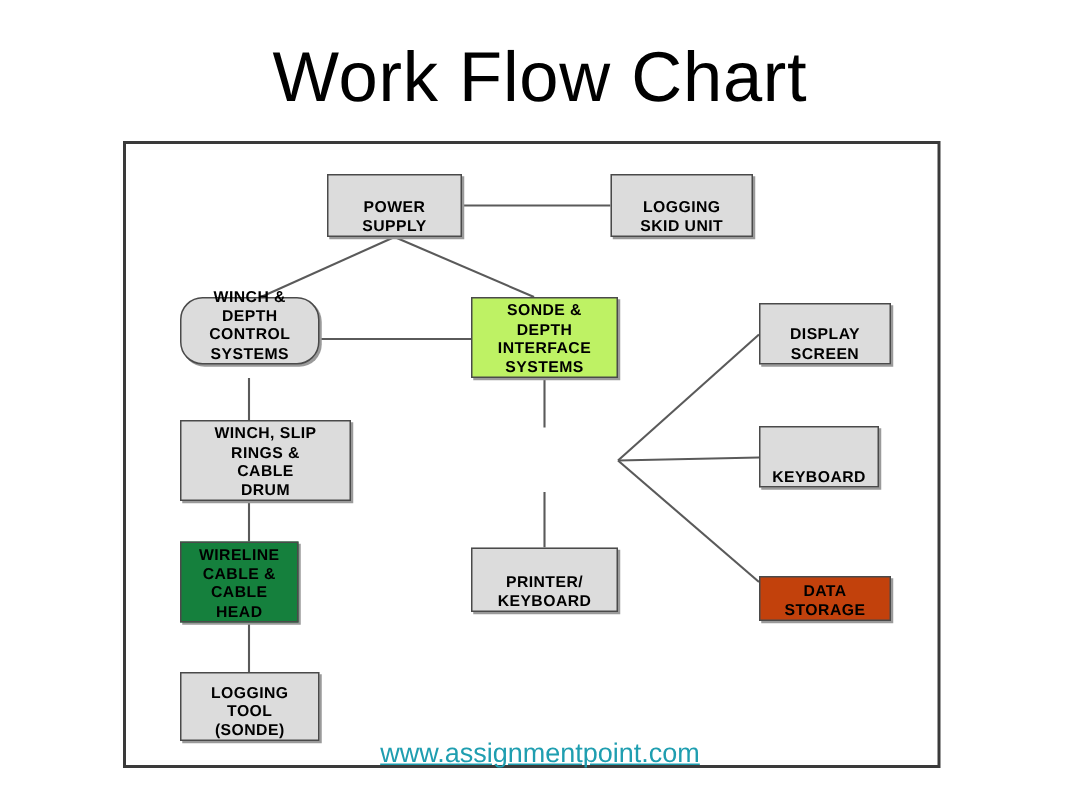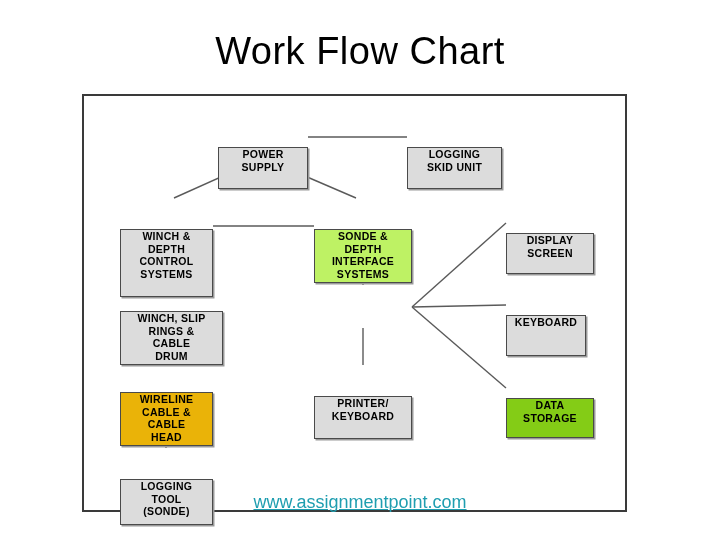--- a/index.html
+++ b/index.html
@@ -20,21 +20,21 @@
     width: 720px;
     height: 540px;
     background: #ffffff;
   }
   #page-title {
     position: absolute;
     left: 0;
     top: 28px;
     width: 720px;
     text-align: center;
-    font-size: 38px;
+    font-size: 47px;
     font-weight: normal;
     color: #000000;
     letter-spacing: 0.5px;
     line-height: 46px;
     white-space: nowrap;
   }
   #diagram-frame {
     position: absolute;
     left: 82px;
     top: 94px;
@@ -50,31 +50,30 @@
     width: 545px;
     height: 418px;
   }
   .node {
     position: absolute;
     background: #dcdcdc;
     border: 1px solid #4a4a4a;
     box-shadow: 1.5px 1.5px 0 0 #9a9a9a;
     box-sizing: border-box;
     display: flex;
-    align-items: flex-start;
+    align-items: flex-end;
     justify-content: center;
     text-align: center;
     color: #000000;
     font-weight: bold;
     font-size: 10.5px;
     line-height: 12.5px;
     letter-spacing: 0.3px;
     white-space: pre-line;
     font-family: "Liberation Sans", sans-serif;
-    margin-top: 31px;
   }
   #footer-link {
     position: absolute;
     left: 0;
     top: 492px;
     width: 720px;
     text-align: center;
     font-size: 18px;
     color: #1f9eb0;
     text-decoration: underline;
@@ -100,42 +99,42 @@
         <line x1="279" y1="156" x2="279" y2="189" stroke="#5a5a5a" stroke-width="1.4"></line>
         <line x1="279" y1="232" x2="279" y2="269" stroke="#5a5a5a" stroke-width="1.4"></line>
         <line x1="328" y1="211" x2="422" y2="127" stroke="#5a5a5a" stroke-width="1.4"></line>
         <line x1="328" y1="211" x2="422" y2="209" stroke="#5a5a5a" stroke-width="1.4"></line>
         <line x1="328" y1="211" x2="422" y2="292" stroke="#5a5a5a" stroke-width="1.4"></line>
       </svg>
   <div class="node" style="left: 134px; top: 20px; width: 90px; height: 42px; background: rgb(220, 220, 220); border-color: rgb(74, 74, 74);"><span>POWER
 SUPPLY</span></div>
       <div class="node" style="left: 323px; top: 20px; width: 95px; height: 42px; background: rgb(220, 220, 220); border-color: rgb(74, 74, 74);"><span>LOGGING
 SKID  UNIT</span></div>
-      <div class="node" style="left: 36px; top: 102px; width: 93px; height: 68px; background: rgb(220, 220, 220); border-color: rgb(74, 74, 74);"><span>WINCH  &amp;
+      <div class="node" style="left: 36px; top: 102px; width: 93px; height: 45px; background: rgb(220, 220, 220); border-color: rgb(74, 74, 74); border-radius: 15px;"><span>WINCH  &amp;
 DEPTH
 CONTROL
 SYSTEMS</span></div>
       <div class="node" style="left: 230px; top: 102px; width: 98px; height: 54px; background: #bef264; border-color: rgb(74, 74, 74);"><span>SONDE  &amp;
 DEPTH
 INTERFACE
 SYSTEMS</span></div>
       <div class="node" style="left: 422px; top: 106px; width: 88px; height: 41px; background: rgb(220, 220, 220); border-color: rgb(74, 74, 74);"><span>DISPLAY
 SCREEN</span></div>
-      <div class="node" style="left: 36px; top: 184px; width: 103px; height: 54px; background: rgb(220, 220, 220); border-color: rgb(74, 74, 74);"><span>WINCH, SLIP
+      <div class="node" style="left: 36px; top: 184px; width: 114px; height: 54px; background: rgb(220, 220, 220); border-color: rgb(74, 74, 74);"><span>WINCH, SLIP
 RINGS  &amp;
 CABLE
 DRUM</span></div>
       <div class="node" style="left: 422px; top: 188px; width: 80px; height: 41px; background: rgb(220, 220, 220); border-color: rgb(74, 74, 74);"><span>KEYBOARD</span></div>
-      <div class="node" style="left: 36px; top: 265px; width: 93px; height: 54px; background: #eab308; border-color: rgb(74, 74, 74);"><span>WIRELINE
+      <div class="node" style="left: 36px; top: 265px; width: 79px; height: 54px; background: #15803d; border-color: rgb(74, 74, 74);"><span>WIRELINE
 CABLE  &amp;
 CABLE
 HEAD</span></div>
       <div class="node" style="left: 230px; top: 269px; width: 98px; height: 43px; background: rgb(220, 220, 220); border-color: rgb(74, 74, 74);"><span>PRINTER/
 KEYBOARD</span></div>
-      <div class="node" style="left: 422px; top: 271px; width: 88px; height: 40px; background: #84cc16; border-color: rgb(74, 74, 74);"><span>DATA
+      <div class="node" style="left: 422px; top: 288px; width: 88px; height: 30px; background: #c2410c; border-color: rgb(74, 74, 74);"><span>DATA
 STORAGE</span></div>
       <div class="node" style="left: 36px; top: 352px; width: 93px; height: 46px; background: rgb(220, 220, 220); border-color: rgb(74, 74, 74);"><span>LOGGING
 TOOL
 (SONDE)</span></div>
     </div>
 
   <a id="footer-link" href="#">www.assignmentpoint.com</a>
 
 </div>
 

